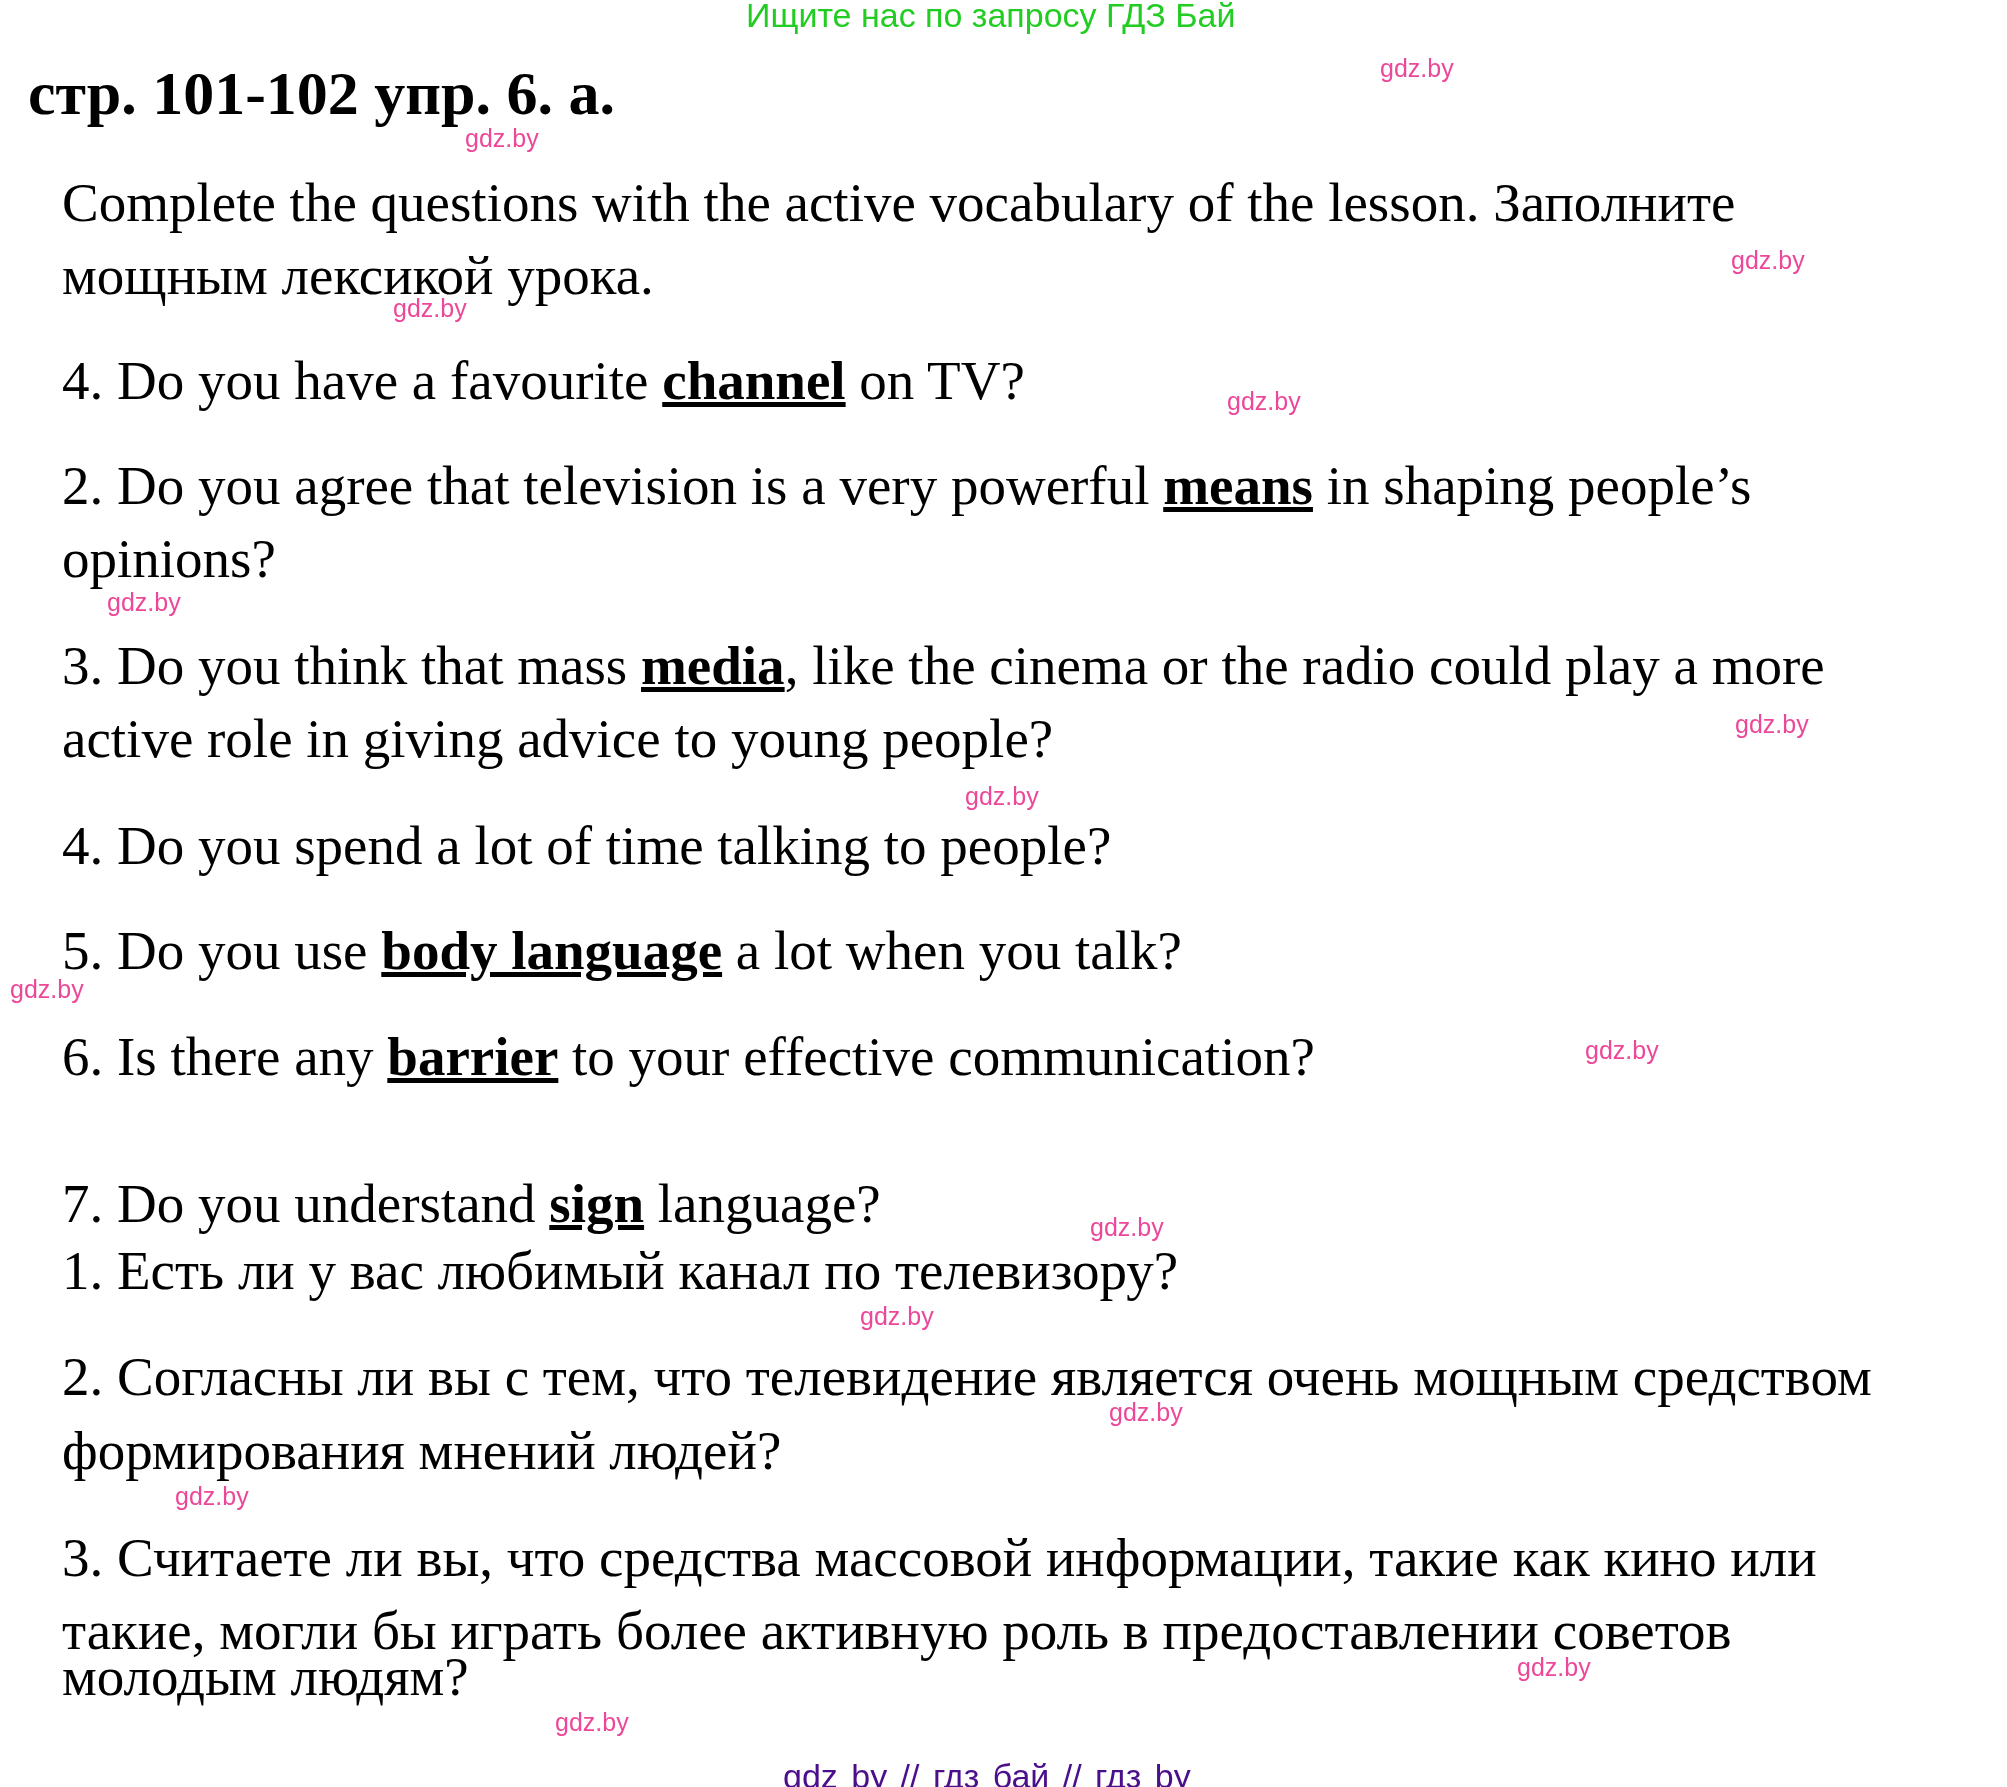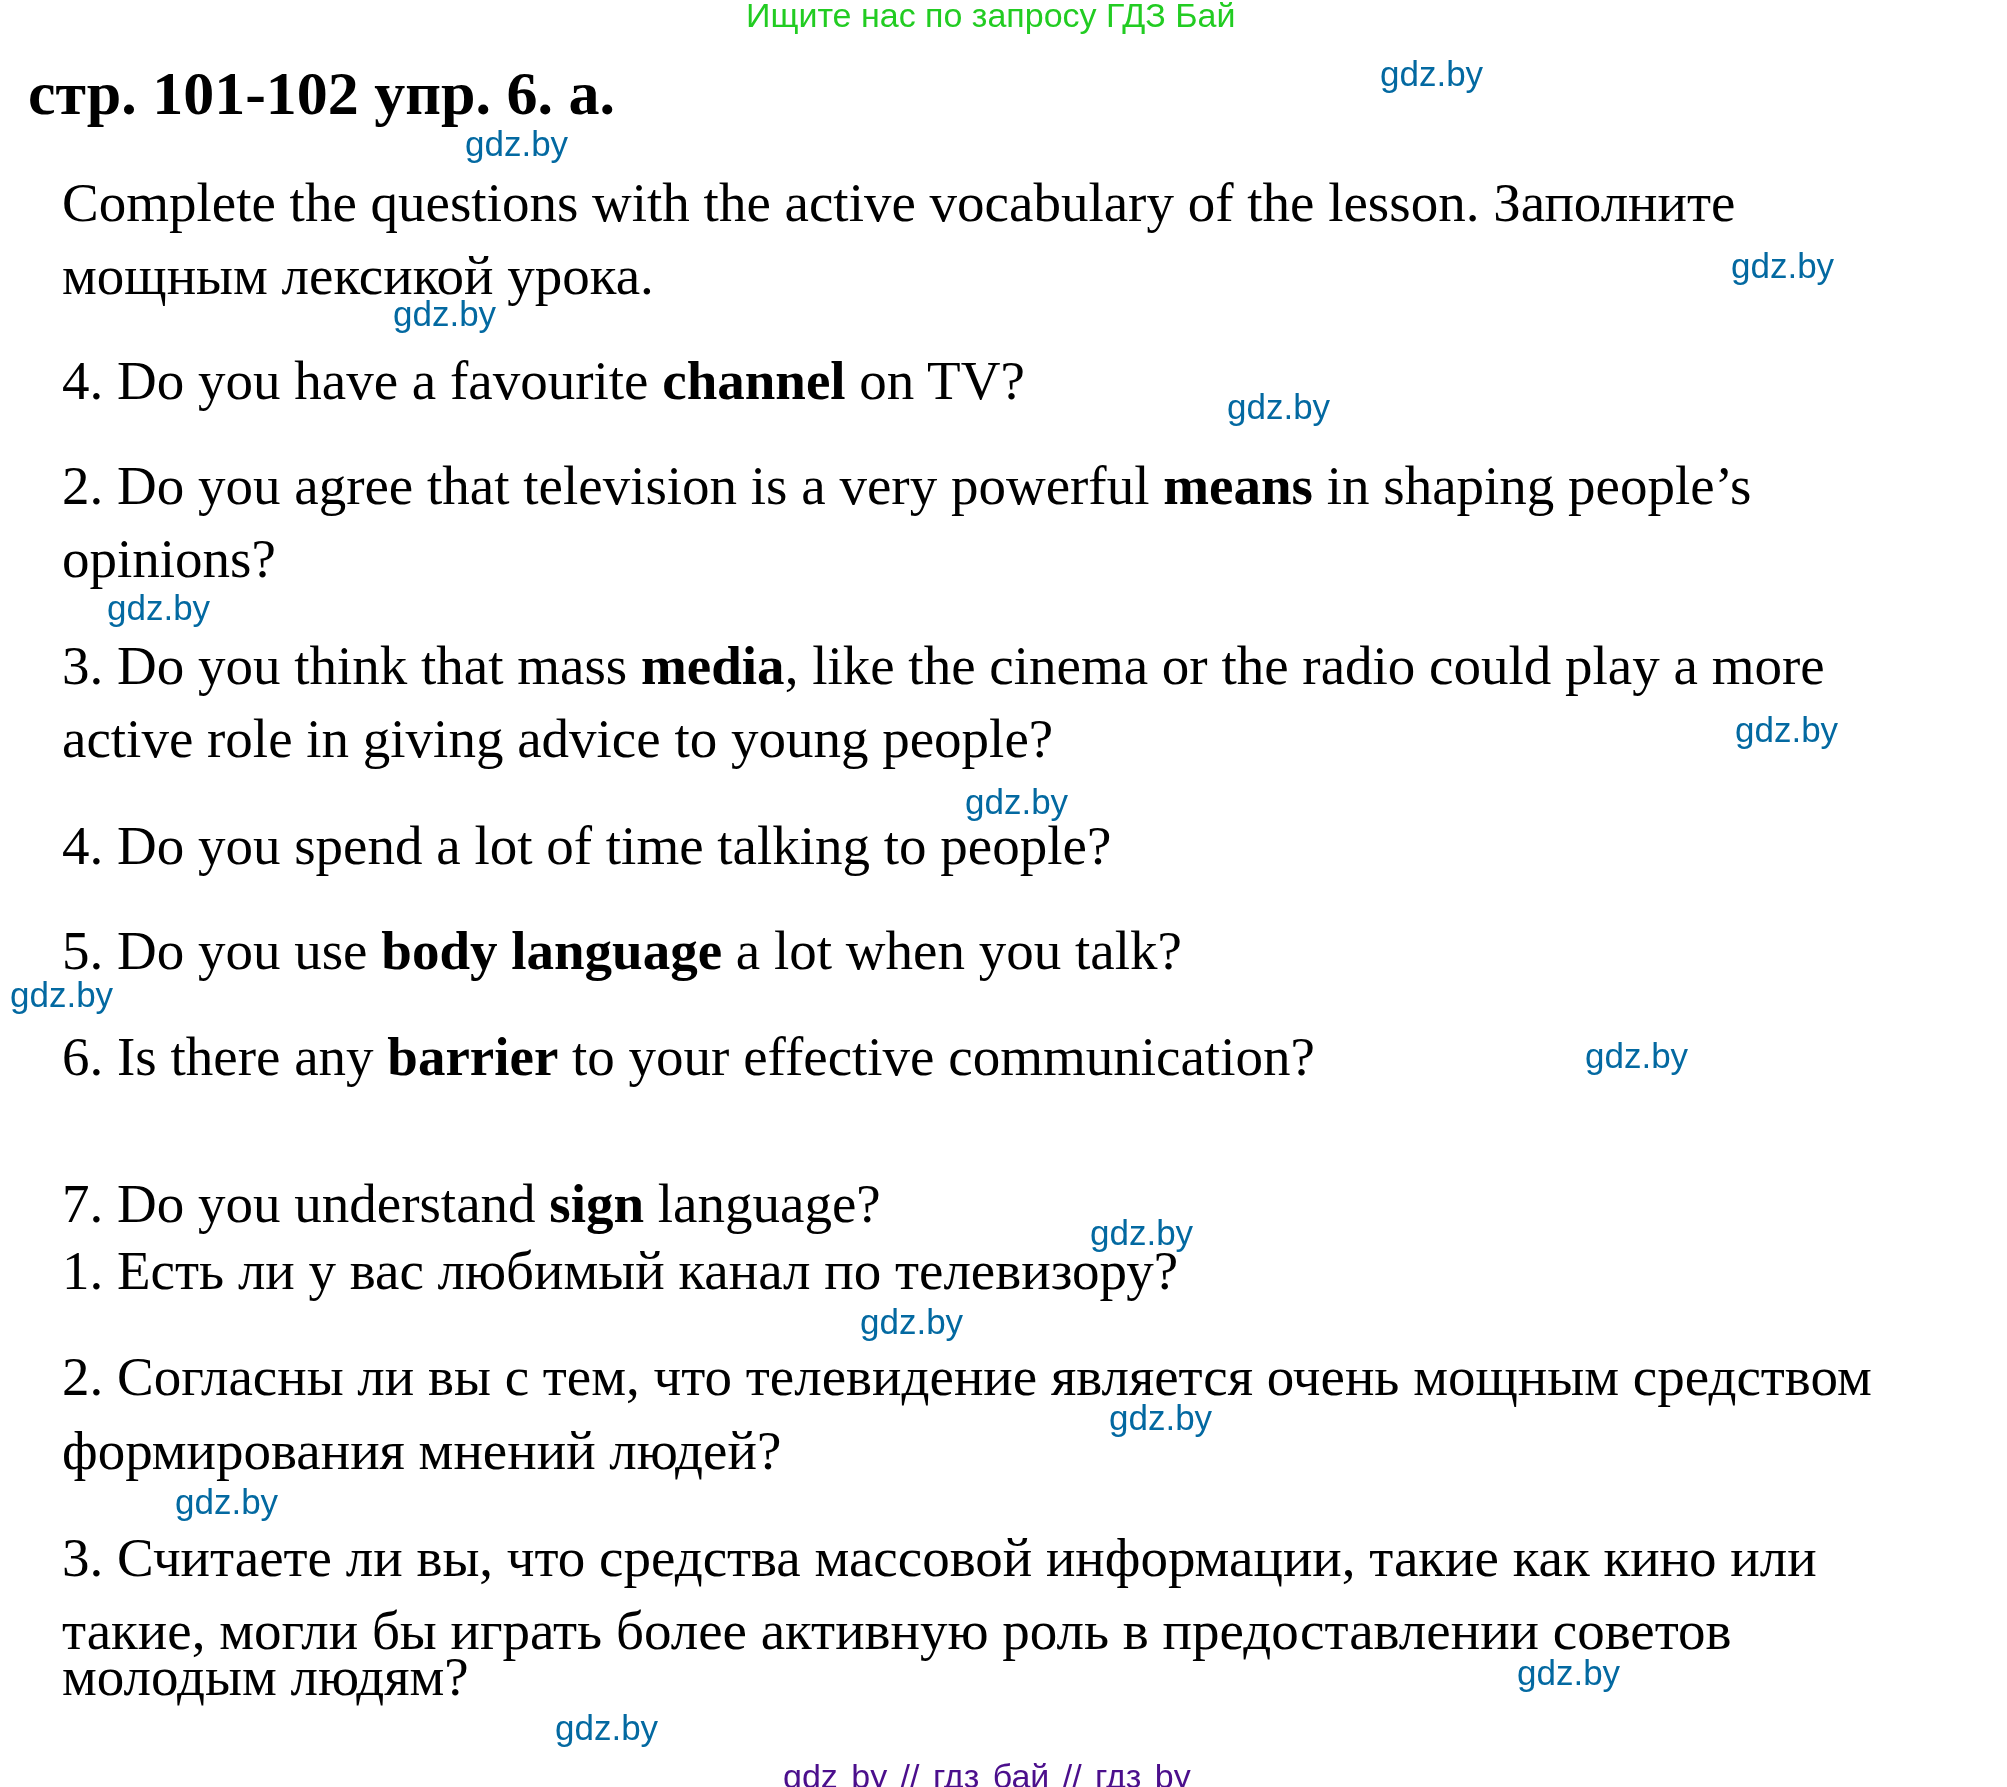--- a/index.html
+++ b/index.html
@@ -10,24 +10,24 @@
     font-size: 34px; color: #22cc22; top: -4px; left: 746px;
   }
   .title {
     font-family: "Liberation Serif", serif; font-weight: bold;
     font-size: 62px; color: #000; left: 28px; top: 58px;
   }
   .body-line {
     font-family: "Liberation Serif", serif;
     font-size: 55px; color: #000; left: 27px; line-height: 1; margin-left: 35px;
   }
-  .body-line b { font-weight: bold; }
+  .body-line b { font-weight: bold; text-decoration: underline; }
   .wm {
     font-family: "Liberation Sans", sans-serif;
-    font-size: 35px; color: #0369a1;
+    font-size: 25px; color: #ec4899;
   }
   .footer {
     font-family: "Liberation Sans", sans-serif;
     font-size: 34px; color: #4b0f8c; left: 783px; top: 1757px;
     word-spacing: 4px;
   }
 </style>
 </head>
 <body>
 

